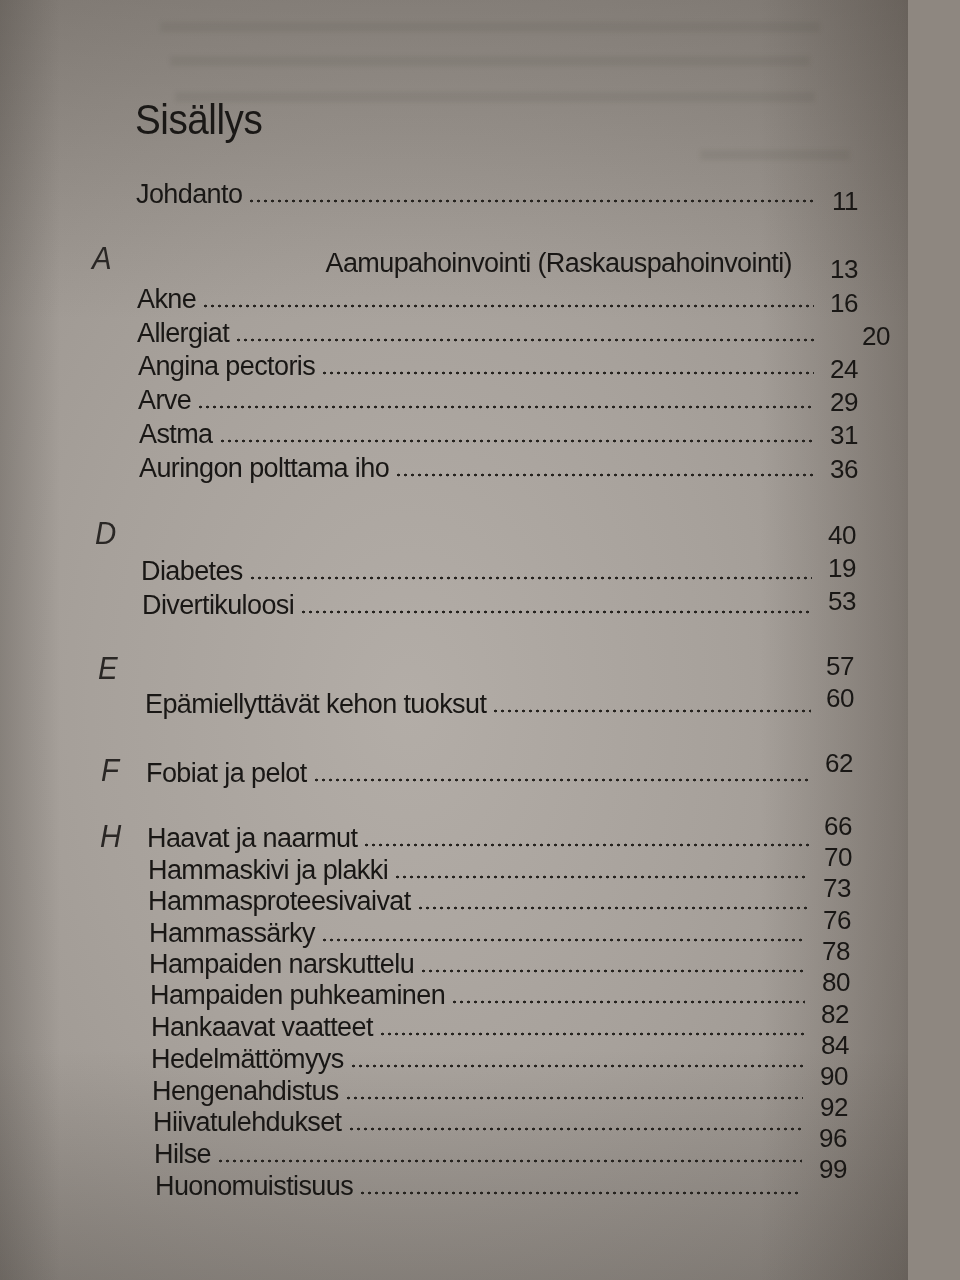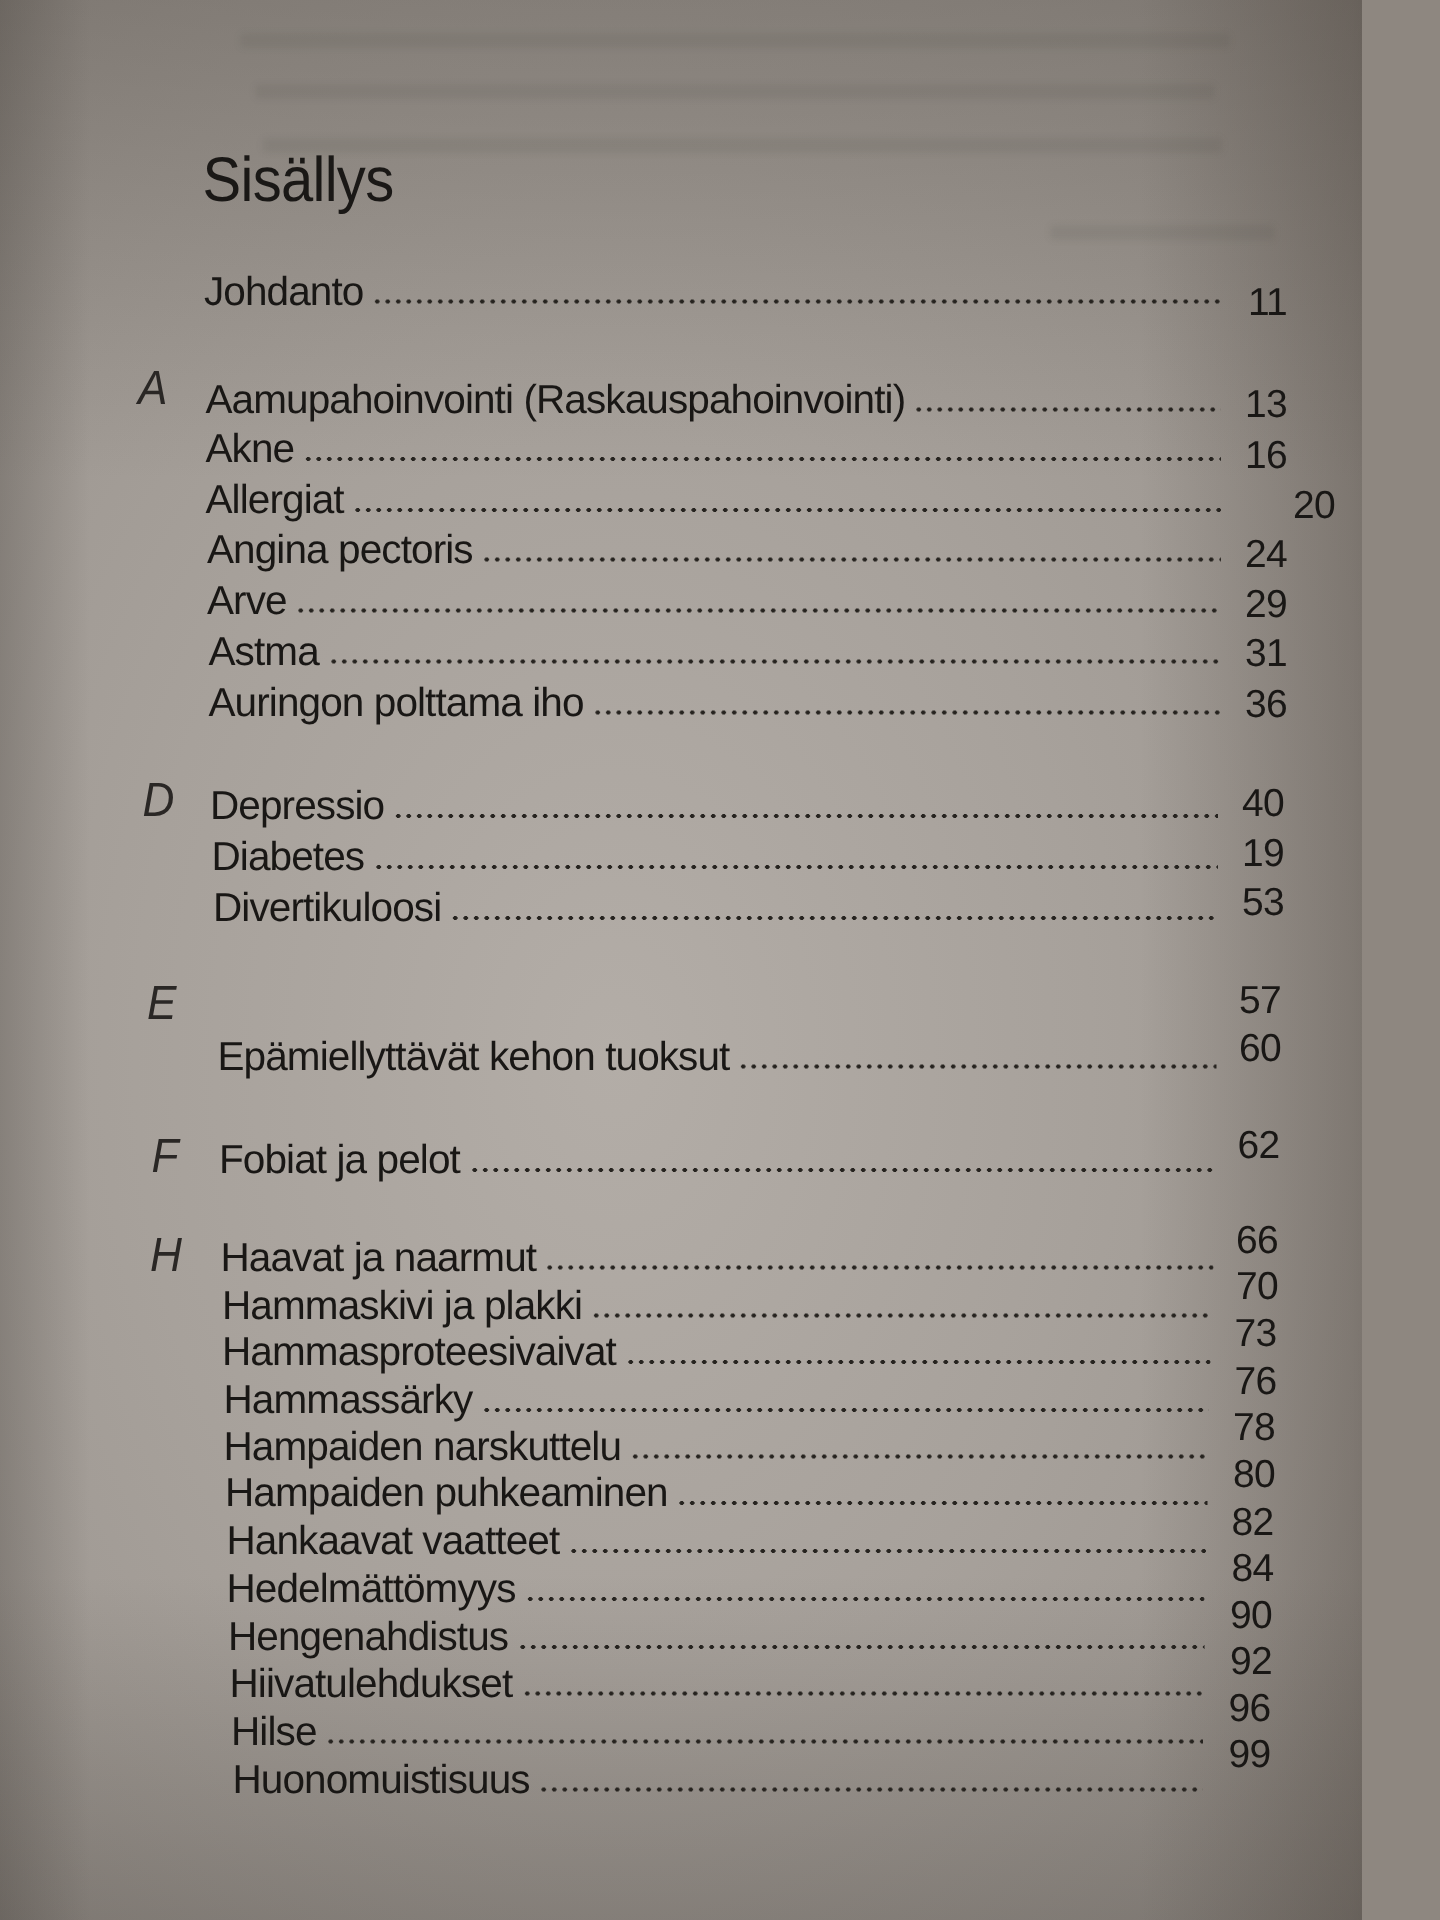--- a/index.html
+++ b/index.html
@@ -96,21 +96,21 @@
   <h1 class="title">Sisällys</h1>
 
   <div class="toc-line" style="left:136px;top:176px;width:678px;">
     <span class="entry">Johdanto</span>
     <span class="leader"></span>
   </div>
   <span class="pagenum" style="left:808px;top:186px;">11</span>
 
   <span class="letter" style="left:92px;top:240px;">A</span>
 
-  <div class="toc-line" style="left:137px;top:248px;width:677px;">
+  <div class="toc-line" style="left:121px;top:248px;width:677px;flex-direction:column;">
     <span class="entry">Aamupahoinvointi (Raskauspahoinvointi)</span>
     <span class="leader"></span>
   </div>
   <span class="pagenum" style="left:808px;top:254px;">13</span>
 
   <div class="toc-line" style="left:137px;top:281px;width:677px;">
     <span class="entry">Akne</span>
     <span class="leader"></span>
   </div>
   <span class="pagenum" style="left:808px;top:288px;">16</span>
@@ -140,24 +140,20 @@
   <span class="pagenum" style="left:808px;top:420px;">31</span>
 
   <div class="toc-line" style="left:139px;top:450px;width:675px;">
     <span class="entry">Auringon polttama iho</span>
     <span class="leader"></span>
   </div>
   <span class="pagenum" style="left:808px;top:454px;">36</span>
 
   <span class="letter" style="left:95px;top:515px;">D</span>
 
-  <div class="toc-line" style="left:140px;top:519px;width:672px;">
-    <span class="entry">Depressio</span>
-    <span class="leader"></span>
-  </div>
   <span class="pagenum" style="left:806px;top:520px;">40</span>
 
   <div class="toc-line" style="left:141px;top:553px;width:671px;">
     <span class="entry">Diabetes</span>
     <span class="leader"></span>
   </div>
   <span class="pagenum" style="left:806px;top:553px;">19</span>
 
   <div class="toc-line" style="left:142px;top:587px;width:670px;">
     <span class="entry">Divertikuloosi</span>

